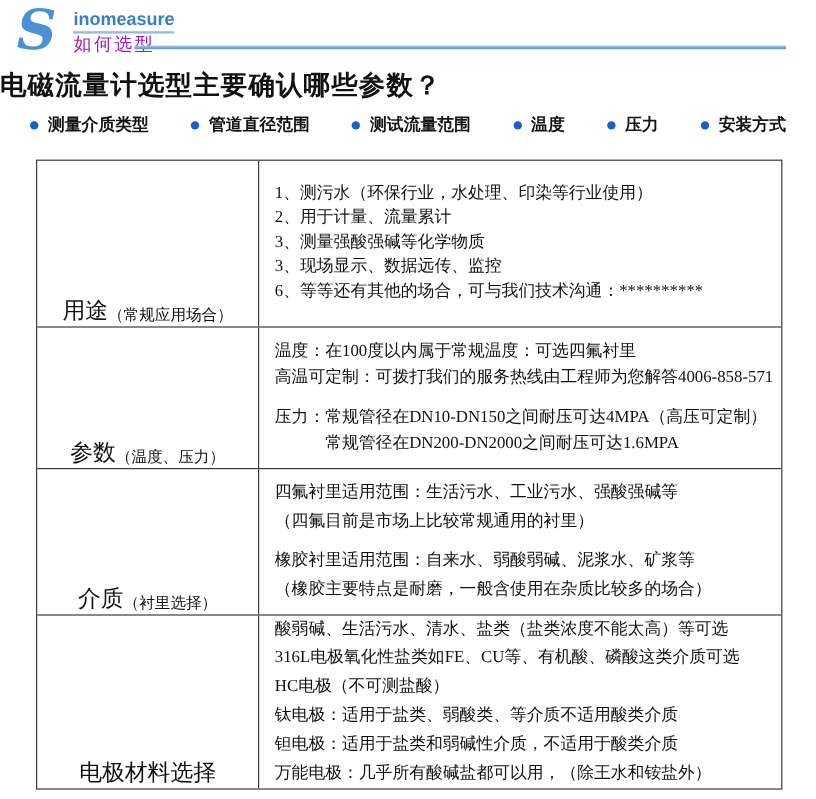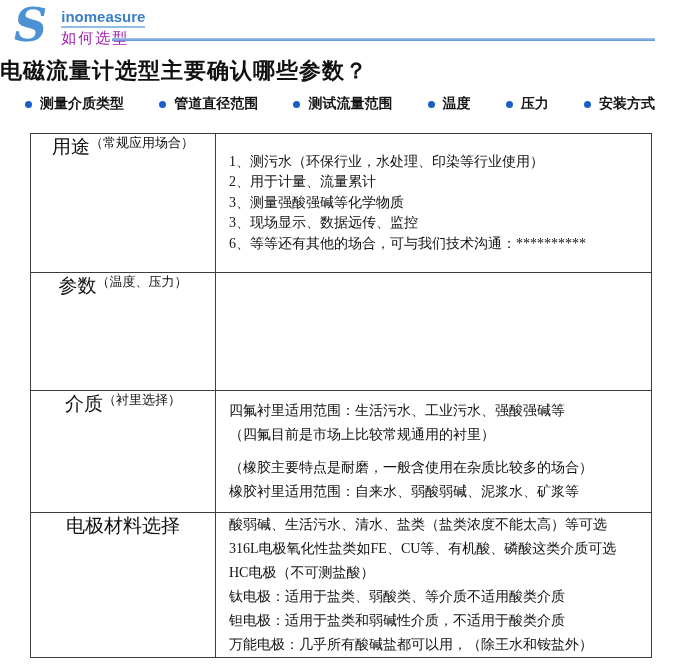--- a/index.html
+++ b/index.html
@@ -26,21 +26,21 @@
            justify-content:space-between;align-items:center;}
   .bullet-item{display:flex;align-items:center;font-family:Liberation Sans, sans-serif;
                font-weight:bold;font-size:14px;color:#151515;}
   .dot{width:7px;height:7px;border-radius:50%;background:#1a5fc8;margin-right:8px;flex:0 0 7px;}
 
   
   .spec-table{position:absolute;left:30px;top:133px;width:620px;border:1px solid #3c3c3c;}
   .t-row{display:flex;border-top:1px solid #3c3c3c;}
   .t-row:first-child{border-top:none;}
   .label-cell{flex:0 0 184px;width:184px;border-right:1px solid #3c3c3c;
-              display:flex;align-items:flex-start;justify-content:center;text-align:center;}
+              display:flex;align-items:flex-end;justify-content:center;text-align:center;}
   .label-main{font-size:19px;}
   .label-sub{font-size:13px;}
   .content-cell{flex:1;display:flex;flex-direction:column;justify-content:center;
                 padding-left:13px;}
   .line{font-size:14px;white-space:nowrap;}
   .r1{height:138px;} .r2{height:117px;} .r3{height:121px;} .r4{height:144px;}
   .r1 .line{height:20.6px;line-height:20.6px;}
   .r2 .line{height:21px;line-height:21px;}
   .r2 .line.blank{height:13px;}
   .r3 .line{height:24px;line-height:24px;}
@@ -105,33 +105,40 @@
         <div class="line">3、现场显示、数据远传、监控</div>
         <div class="line">6、等等还有其他的场合，可与我们技术沟通：**********</div>
       </div>
     </div>
 
     <div class="t-row r2">
       <div class="label-cell">
         <span class="label-main">参数</span>
           <span class="label-sub">（温度、压力）</span>
       </div>
+      <div class="content-cell">
+        <div class="line">温度：在100度以内属于常规温度：可选四氟衬里</div>
+        <div class="line">高温可定制：可拨打我们的服务热线由工程师为您解答4006-858-571</div>
+        <div class="line blank"></div>
+        <div class="line">压力：常规管径在DN10-DN150之间耐压可达4MPA（高压可定制）</div>
+        <div class="line indent">常规管径在DN200-DN2000之间耐压可达1.6MPA</div>
+      </div>
     </div>
 
     <div class="t-row r3">
       <div class="label-cell">
         <span class="label-main">介质</span>
           <span class="label-sub">（衬里选择）</span>
       </div>
       <div class="content-cell">
         <div class="line">四氟衬里适用范围：生活污水、工业污水、强酸强碱等</div>
         <div class="line">（四氟目前是市场上比较常规通用的衬里）</div>
         <div class="line blank"></div>
+        <div class="line">橡胶衬里适用范围：自来水、弱酸弱碱、泥浆水、矿浆等</div>
         <div class="line">（橡胶主要特点是耐磨，一般含使用在杂质比较多的场合）</div>
-        <div class="line">橡胶衬里适用范围：自来水、弱酸弱碱、泥浆水、矿浆等</div>
       </div>
     </div>
 
     <div class="t-row r4">
       <div class="label-cell">
         <span class="label-main">电极材料选择</span>
           <span class="label-sub"></span>
       </div>
       <div class="content-cell">
         <div class="line">酸弱碱、生活污水、清水、盐类（盐类浓度不能太高）等可选</div>

